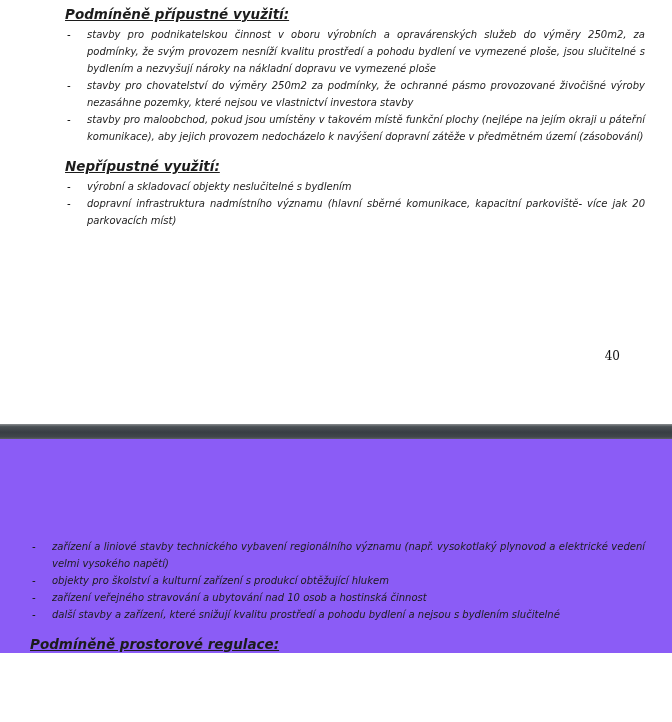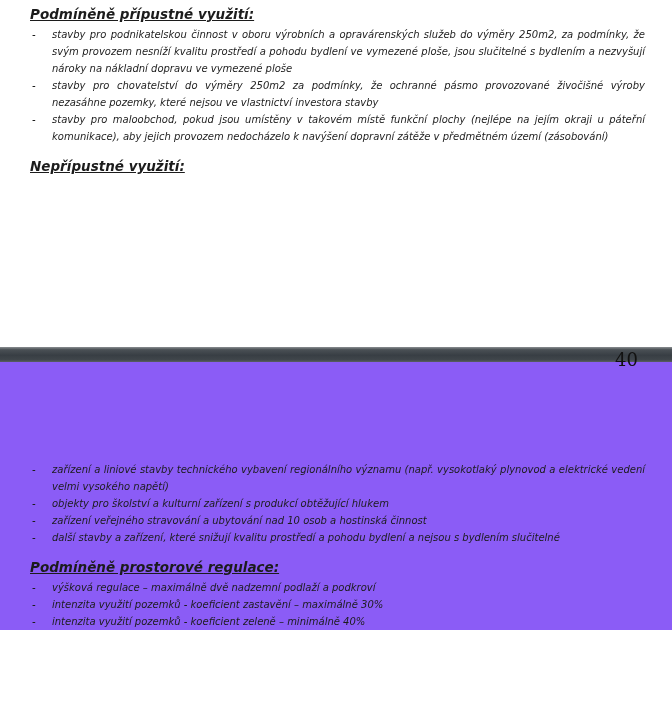--- a/index.html
+++ b/index.html
@@ -2,37 +2,37 @@
 <html><head>
 <meta charset="utf-8">
 <style>
   html,body{margin:0;padding:0;}
   body{
     width:672px;height:722px;overflow:hidden;background:#ffffff;
     font-family:"DejaVu Sans","Liberation Sans",sans-serif;
     font-style:italic;color:#1c1c1c;
   }
   .page{box-sizing:border-box;}
-  .page-1{position:relative;height:347px;padding:6px 27px 0 30px;background:#ffffff;}
+  .page-1{position:relative;height:424px;padding:6px 27px 0 30px;background:#ffffff;margin-left:35px;}
   .page-2{padding:99px 27px 0 30px;background:#8b5cf6;}
   .section-heading{
     font-size:13.5px;font-weight:bold;text-decoration:underline;
     margin:0 0 3px 0;line-height:17px;
   }
   .bullet-list{list-style:none;margin:0;padding:0;}
   .bullet-item{
     position:relative;padding-left:22px;text-align:justify;
     font-size:10px;line-height:17px;
   }
   .bullet-item::before{content:"-";position:absolute;left:2px;top:0;}
   .section-gap{margin-top:13px;}
   .page-number{
-    position:absolute;top:349px;right:34px;
+    position:absolute;top:349px;right:52px;
     font-family:"DejaVu Serif","Liberation Serif",serif;
-    font-style:normal;font-size:18px;color:#111111;
+    font-style:normal;font-size:12px;color:#111111;
   }
   .page-separator{
     height:15px;width:672px;
     background:linear-gradient(180deg,#8a8e91 0%,#4a5055 18%,#383e44 55%,#40464b 85%,#5a5f63 100%);
   }
 </style>
 </head>
 <body>
 
 <div>
@@ -43,39 +43,38 @@
       <h3 class="section-heading">Podmíněně přípustné využití:</h3>
       <ul class="bullet-list">
         <li class="bullet-item">stavby pro podnikatelskou činnost v oboru výrobních a opravárenských služeb do výměry 250m2, za podmínky, že svým provozem nesníží kvalitu prostředí a pohodu bydlení ve vymezené ploše, jsou slučitelné s bydlením  a nezvyšují nároky na nákladní dopravu ve vymezené ploše</li>
         <li class="bullet-item">stavby pro chovatelství do výměry 250m2 za podmínky, že ochranné pásmo provozované živočišné výroby nezasáhne pozemky, které nejsou ve vlastnictví investora stavby</li>
         <li class="bullet-item">stavby pro maloobchod, pokud jsou umístěny v takovém místě funkční plochy (nejlépe na jejím okraji u páteřní komunikace), aby jejich provozem nedocházelo k navýšení dopravní zátěže v předmětném území (zásobování)</li>
       </ul>
     </div>
 
     <div class="section-gap">
       <h3 class="section-heading">Nepřípustné využití:</h3>
+      <ul class="bullet-list">
+        <li class="bullet-item">výrobní a skladovací objekty neslučitelné s bydlením</li>
+        <li class="bullet-item">dopravní infrastruktura nadmístního významu (hlavní sběrné komunikace, kapacitní parkoviště- více jak 20 parkovacích míst)</li>
+      </ul>
     </div>
 
     <div class="page-number">40</div>
   </div>
 
   <div class="page-separator"></div>
 
   <div class="page page-2">
 
     <ul class="bullet-list">
       <li class="bullet-item">zařízení a liniové stavby technického vybavení regionálního významu (např. vysokotlaký plynovod a elektrické vedení velmi vysokého napětí)</li>
       <li class="bullet-item">objekty pro školství a kulturní zařízení s produkcí obtěžující hlukem</li>
       <li class="bullet-item">zařízení veřejného stravování a ubytování nad 10 osob a hostinská činnost</li>
       <li class="bullet-item">další stavby a zařízení, které snižují kvalitu prostředí a pohodu bydlení a nejsou s bydlením slučitelné</li>
     </ul>
 
     <div class="section-gap">
       <h3 class="section-heading">Podmíněně prostorové regulace:</h3>
-      <ul class="bullet-list">
-        <li class="bullet-item">výšková regulace – maximálně dvě nadzemní podlaží a podkroví</li>
-        <li class="bullet-item">intenzita využití pozemků - koeficient zastavění – maximálně 30%</li>
-        <li class="bullet-item">intenzita využití pozemků - koeficient zeleně – minimálně 40%</li>
-      </ul>
     </div>
   </div>
 
 </div>
 
 </body></html>

